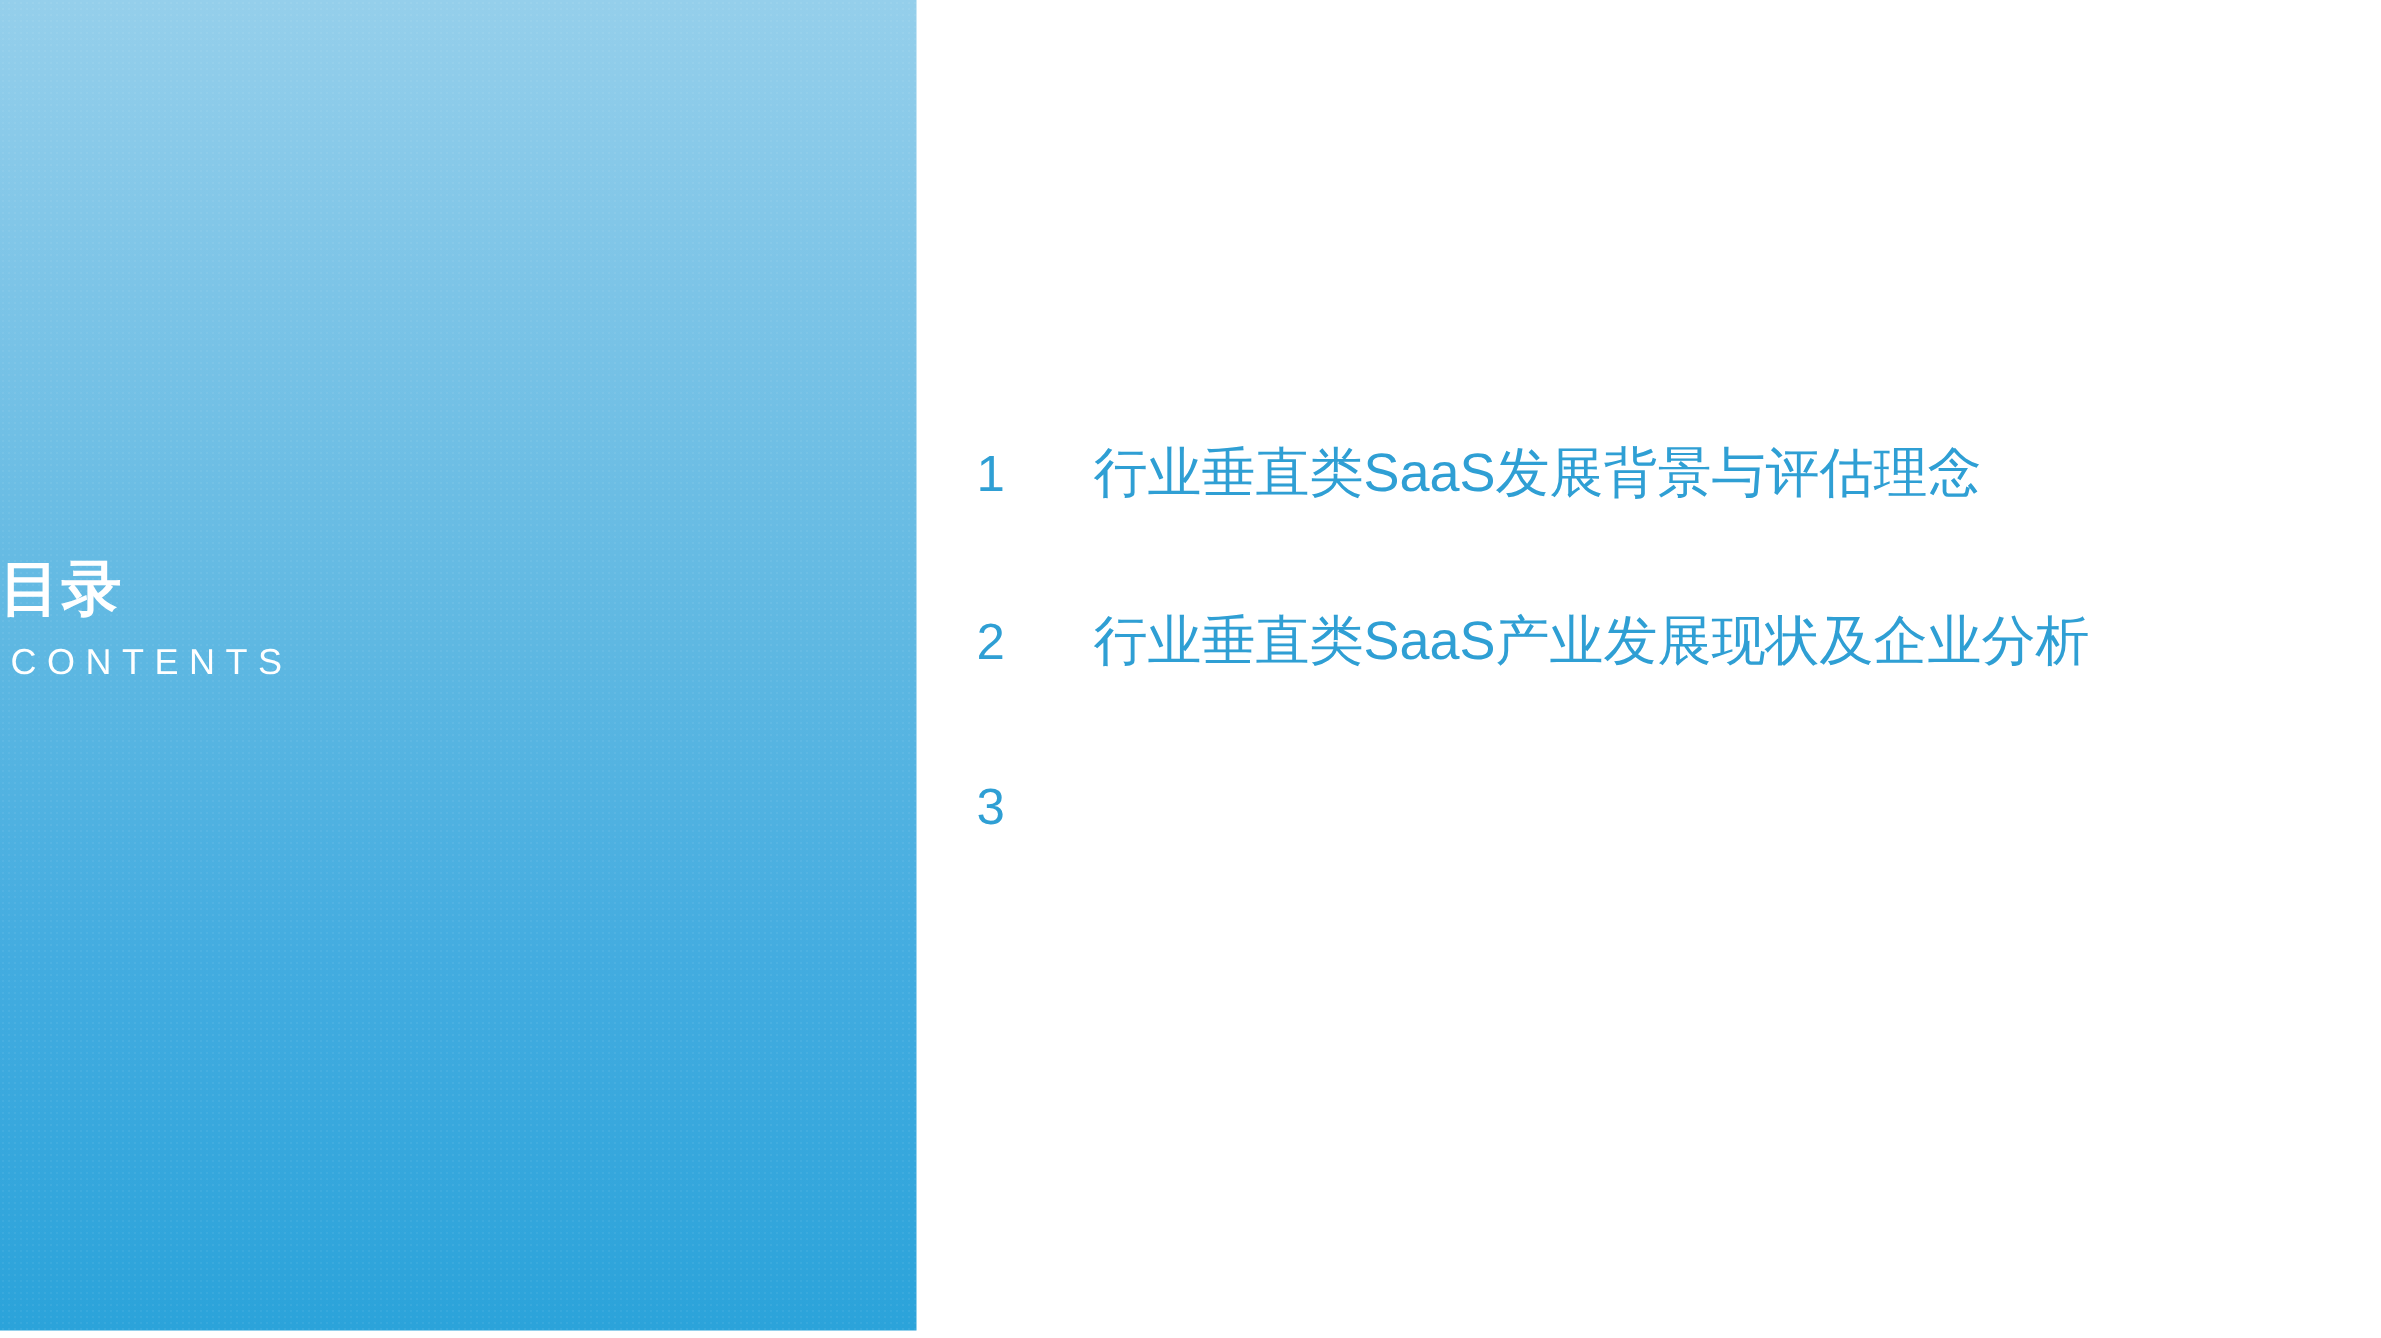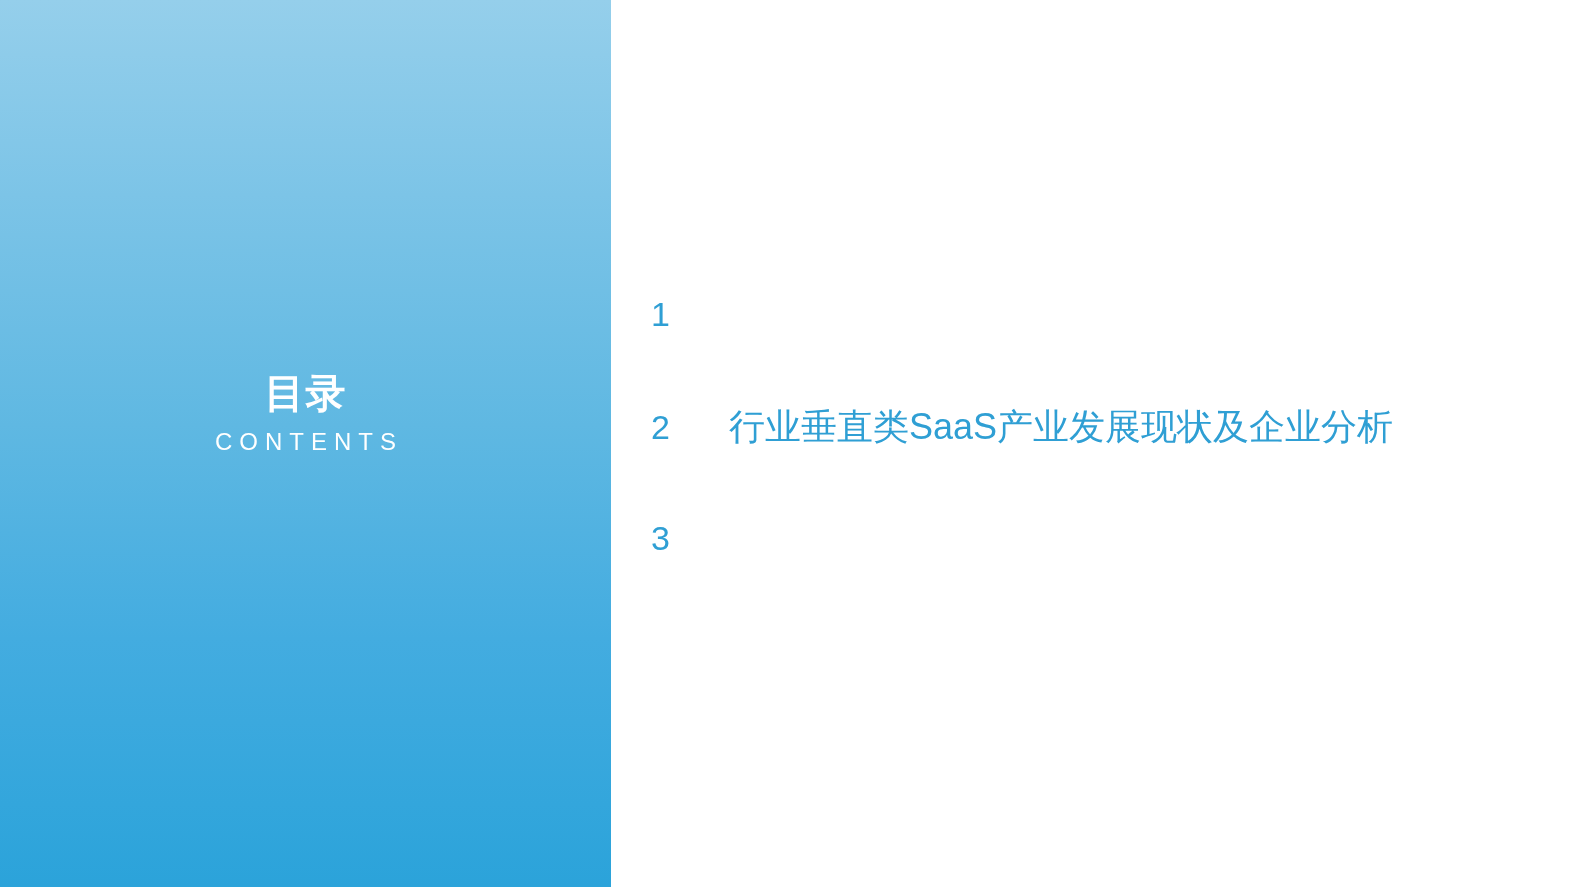--- a/index.html
+++ b/index.html
@@ -44,21 +44,20 @@
       radial-gradient(rgba(255,255,255,0.055) 0.6px, transparent 0.7px);
     background-size: 4px 4px;
     pointer-events: none;
   }
 
   .panel-inner {
     position: absolute;
     left: 0;
     top: 372px;
     width: 611px;
-    text-align: center;
     z-index: 2;
   }
   .panel-title {
     font-size: 40px;
     font-weight: bold;
     color: #ffffff;
     letter-spacing: 1px;
     line-height: 1.05;
     margin: 0;
     white-space: nowrap;
@@ -114,20 +113,21 @@
     <div class="panel-inner">
       <div class="panel-title">目录</div>
       <div class="panel-subtitle">CONTENTS</div>
     </div>
   </div>
 
   <div class="contents-list">
 
     <div class="content-item">
       <span class="item-number">1</span>
+      <span class="item-label">行业垂直类SaaS发展背景与评估理念</span>
     </div>
 
     <div class="content-item">
       <span class="item-number">2</span>
       <span class="item-label">行业垂直类SaaS产业发展现状及企业分析</span>
     </div>
 
     <div class="content-item">
       <span class="item-number">3</span>
     </div>

